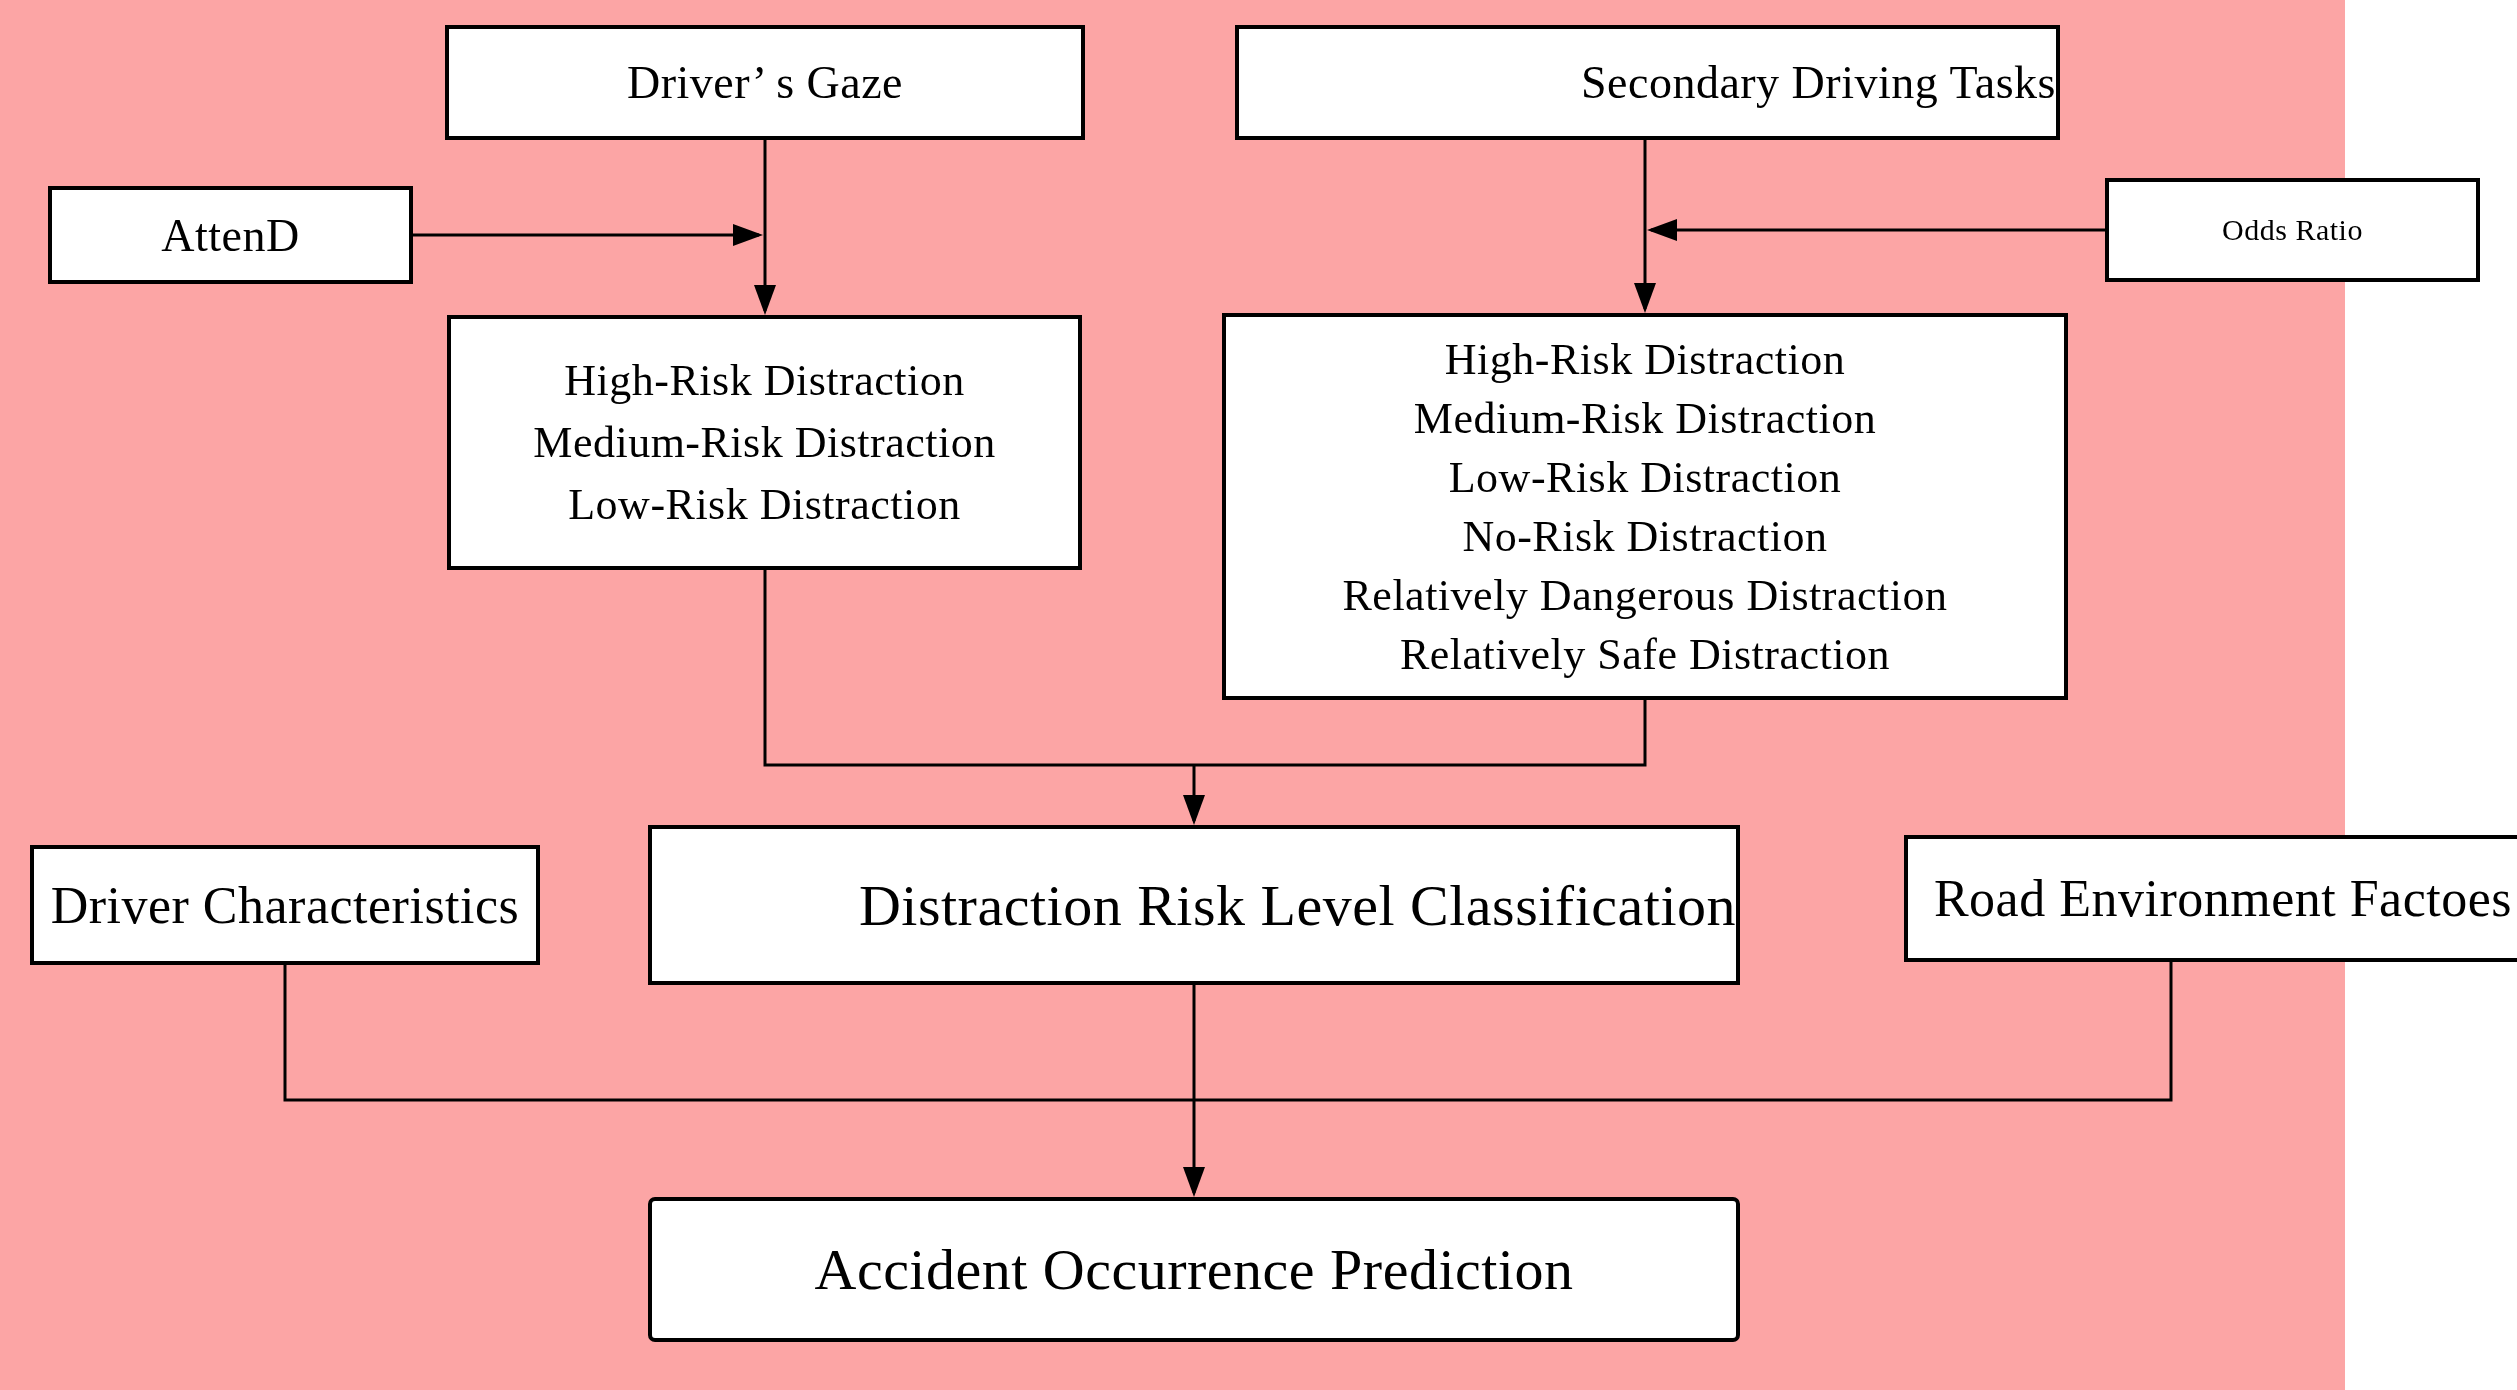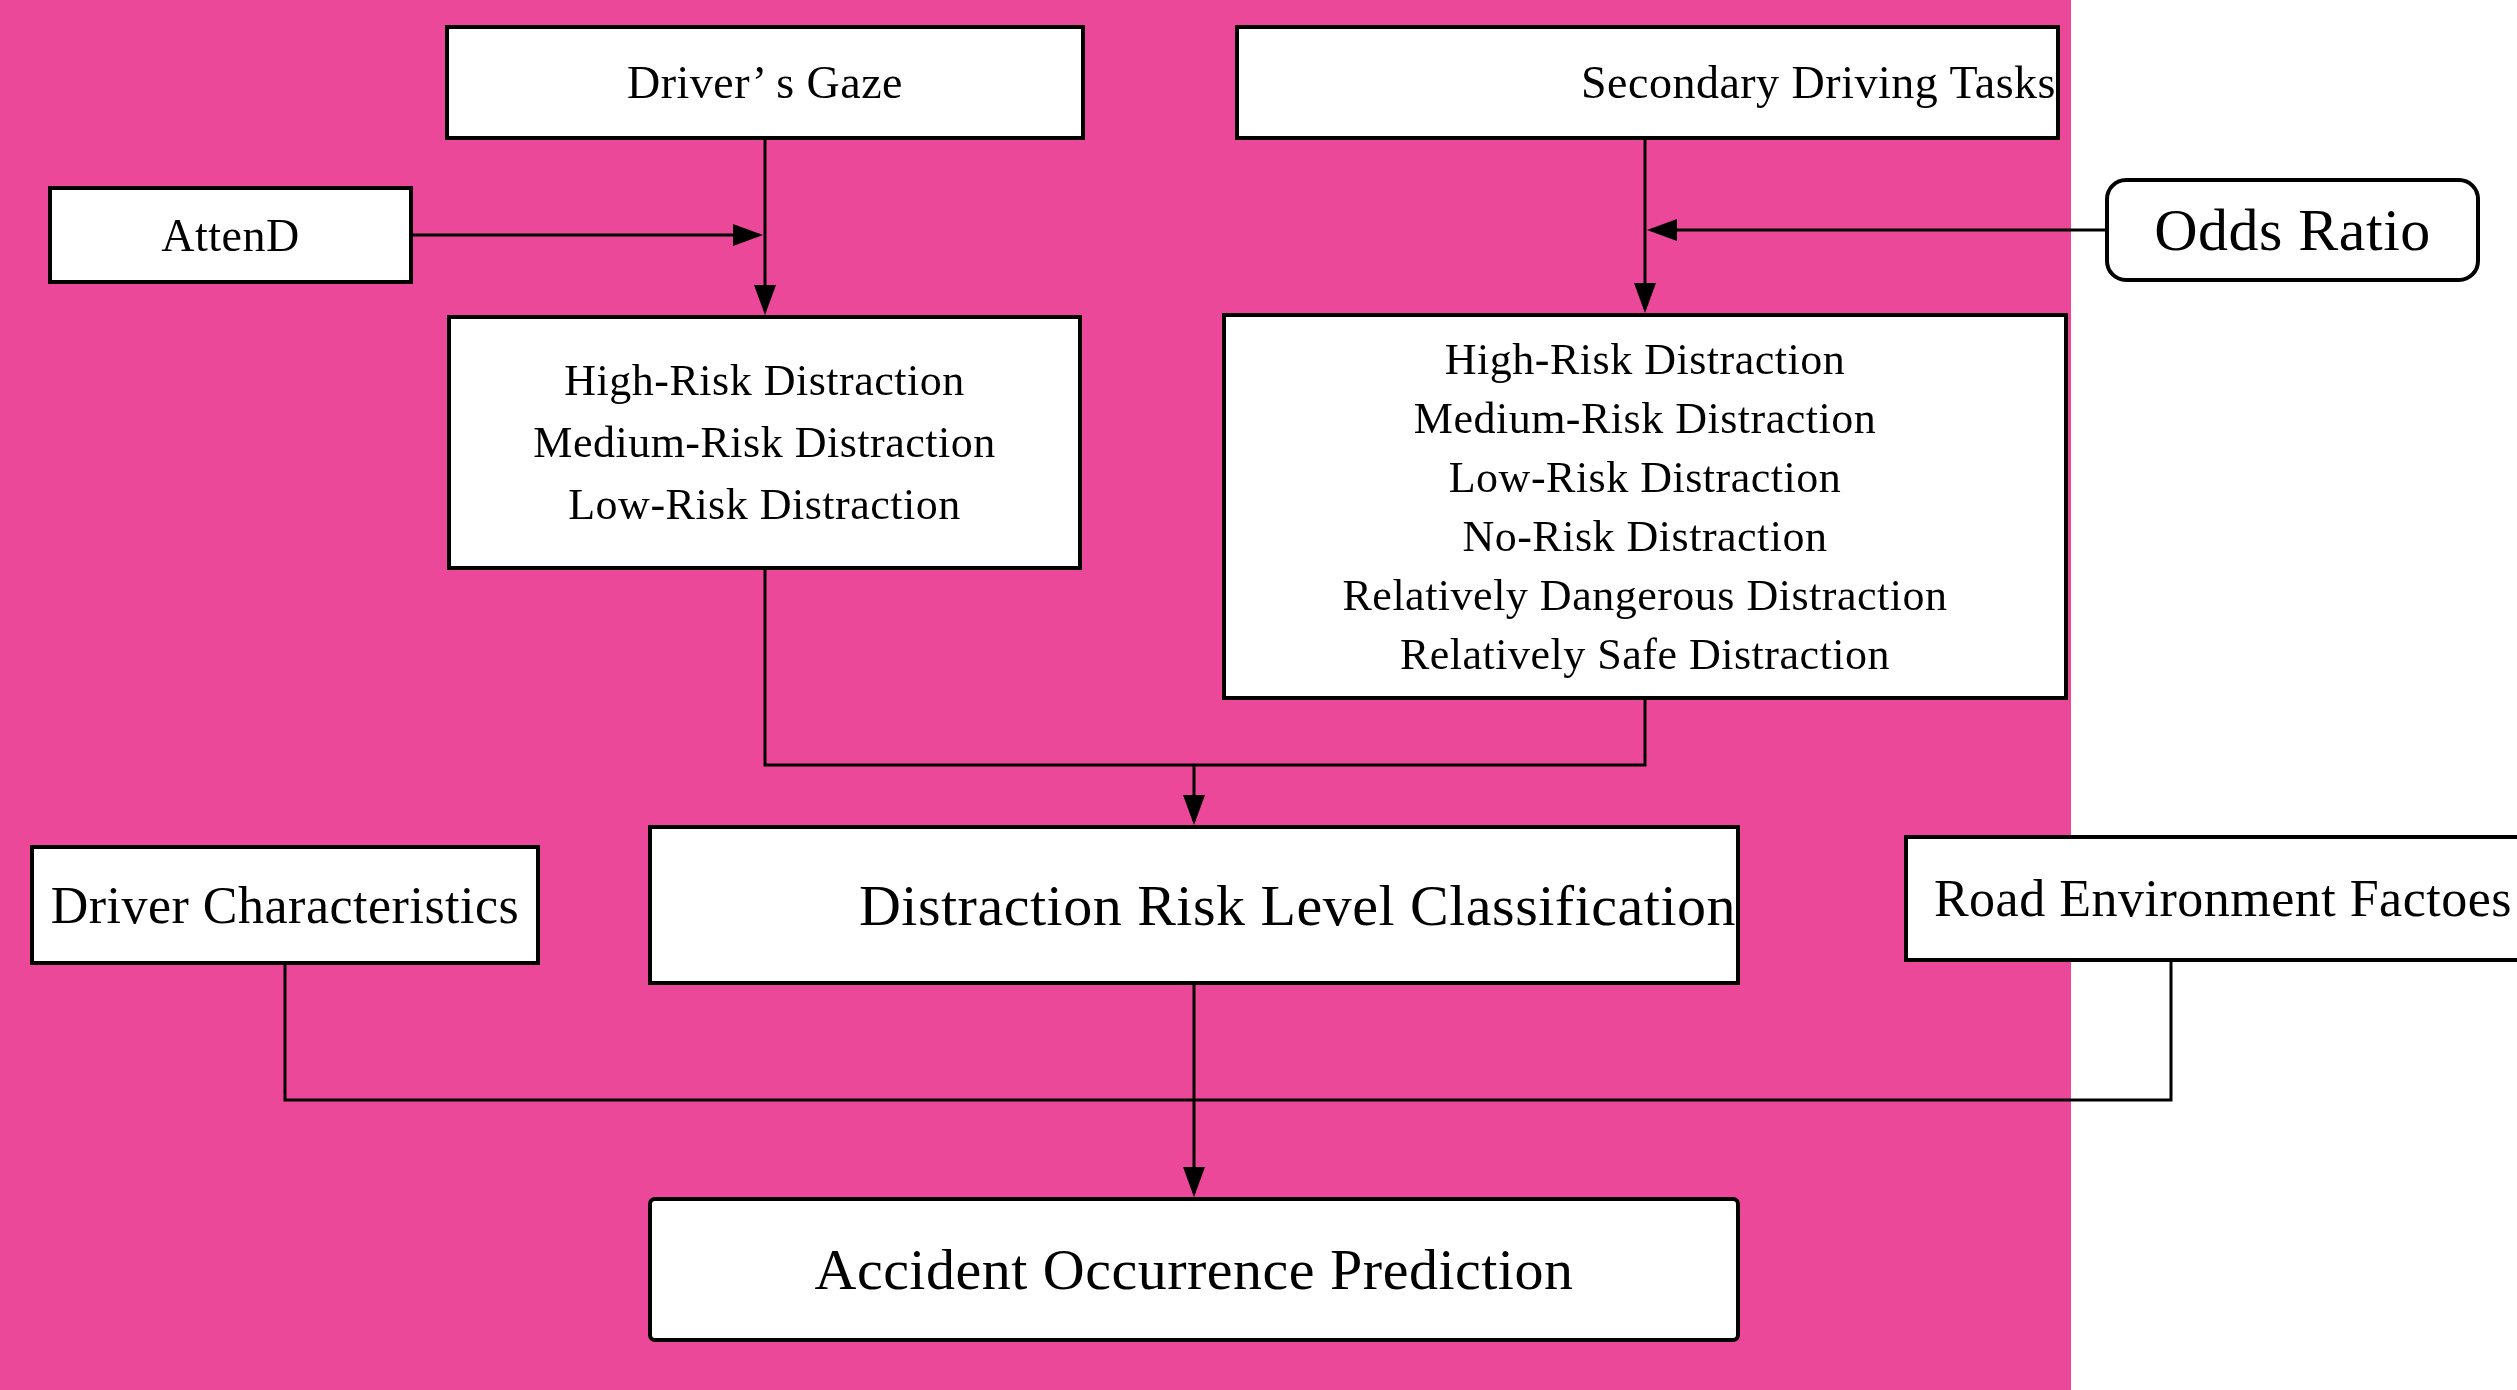--- a/index.html
+++ b/index.html
@@ -2,23 +2,23 @@
 <html><head>
 <meta charset="utf-8">
 <style>
   html, body {
     margin: 0;
     padding: 0;
     background: #ffffff;
   }
   .canvas {
     position: relative;
-    width: 2071px;
+    width: 2345px;
     height: 1390px;
-    background: #ec4899;
+    background: #fca5a5;
     font-family: "Liberation Serif", "DejaVu Serif", serif;
     color: #000000;
   }
   .connectors {
     position: absolute;
     left: 0;
     top: 0;
     width: 2517px;
     height: 1390px;
   }
@@ -32,21 +32,21 @@
     align-items: center;
     justify-content: center;
     text-align: center;
     letter-spacing: 0.5px;
   }
   .node .line { display: block; }
 
   .n-gaze        { left: 445px;  top: 25px;   width: 640px;  height: 115px; font-size: 46px; }
   .n-tasks       { left: 1235px; top: 25px;   width: 825px;  height: 115px; font-size: 46px; align-items: flex-end; }
   .n-attend      { left: 48px;   top: 186px;  width: 365px;  height: 98px;  font-size: 46px; }
-  .n-odds        { left: 2105px; top: 178px;  width: 375px;  height: 104px; font-size: 60px; border-radius: 21px; }
+  .n-odds        { left: 2105px; top: 178px;  width: 375px;  height: 104px; font-size: 30px; }
   .n-gaze-risks  { left: 447px;  top: 315px;  width: 635px;  height: 255px; font-size: 44px; line-height: 62px; }
   .n-task-risks  { left: 1222px; top: 313px;  width: 846px;  height: 387px; font-size: 44px; line-height: 59px; }
   .n-driver-char { left: 30px;   top: 845px;  width: 510px;  height: 120px; font-size: 52px; }
   .n-class       { left: 648px;  top: 825px;  width: 1092px; height: 160px; font-size: 58px; align-items: flex-end; }
   .n-road-env    { left: 1904px; top: 835px;  width: 638px;  height: 127px; font-size: 52px; }
   .n-accident    { left: 648px;  top: 1197px; width: 1092px; height: 145px; font-size: 58px; border-radius: 7px; }
 </style>
 </head>
 <body>
 

